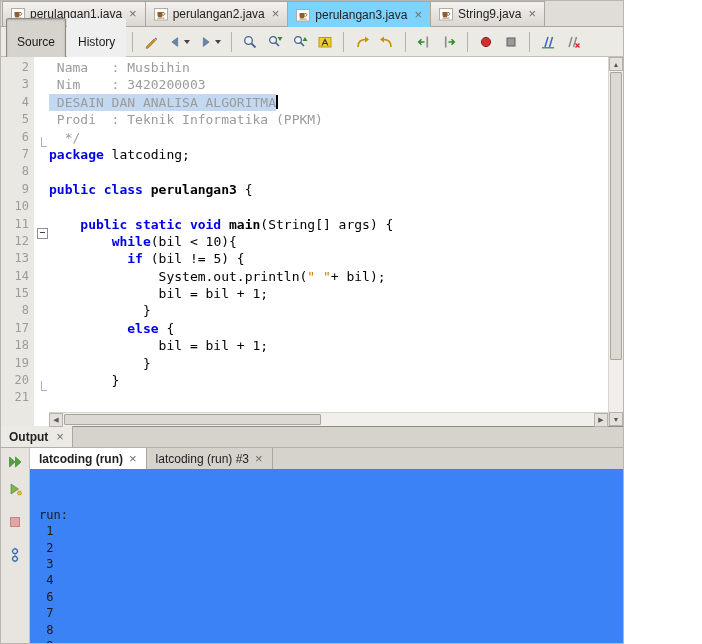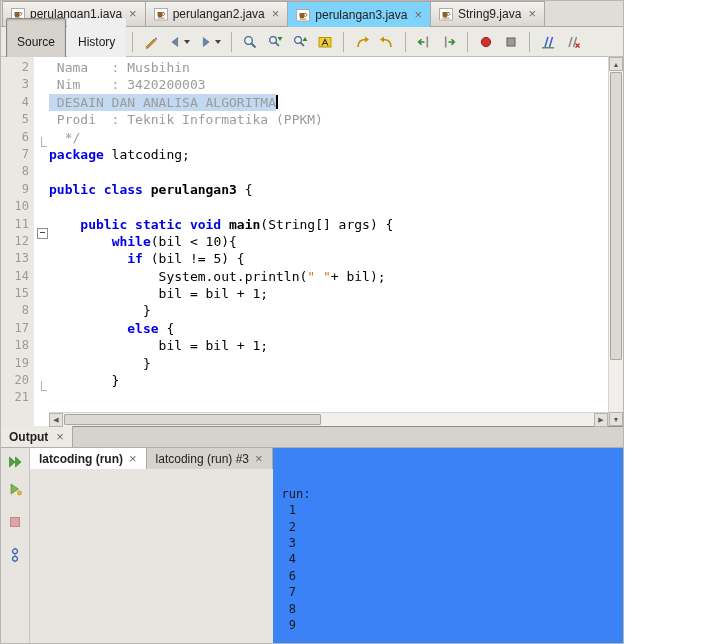--- a/index.html
+++ b/index.html
@@ -54,21 +54,21 @@
 
 
 .output{height:219px;border-top:1px solid #8f8c87;display:flex;flex-direction:column;background:#e8e5e0}
 .out-header{height:21px;background:#d6d3cd;display:flex;align-items:flex-end;border-bottom:1px solid #b2afa9}
 .out-header-tab{height:21px;background:#eceae5;display:flex;align-items:center;gap:8px;padding:0 8px;border-right:1px solid #a9a79f;font-size:12px;font-weight:bold}
 .out-header-tab .close{font-weight:normal;color:#6f6d68;font-size:13px}
 .out-body{flex:1;display:flex;min-height:0}
 .out-side{width:29px;background:#e8e5e0;border-right:1px solid #c6c3be;display:flex;flex-direction:column;align-items:center;padding-top:3px;gap:5px;flex:none}
 .obtn{width:22px;height:22px;display:flex;align-items:center;justify-content:center;border:1px solid transparent;border-radius:2px}
 .obtn.gap{margin-top:6px}
-.out-main{flex:1;display:flex;min-width:0}
+.out-main{flex:1;display:flex;flex-direction:column;min-width:0}
 .out-tabs{height:21px;background:#d6d3cd;display:flex;align-items:flex-end}
 .otab{height:21px;display:flex;align-items:center;gap:6px;padding:0 9px;border-right:1px solid #a9a79f;background:#d6d3cd;font-size:12px;white-space:nowrap}
 .otab.active{background:#fff;font-weight:bold}
 .otab .close{font-weight:normal;color:#6f6d68;font-size:13px}
 .out-content{flex:1;background:#3b82f6;font-family:"DejaVu Sans Mono",monospace;font-size:12px;line-height:16.4px;padding:5px 0 0 9px;white-space:pre;color:#1a1a1a;overflow:hidden}
 </style>
 </head>
 <body>
 
 <div class="window">

